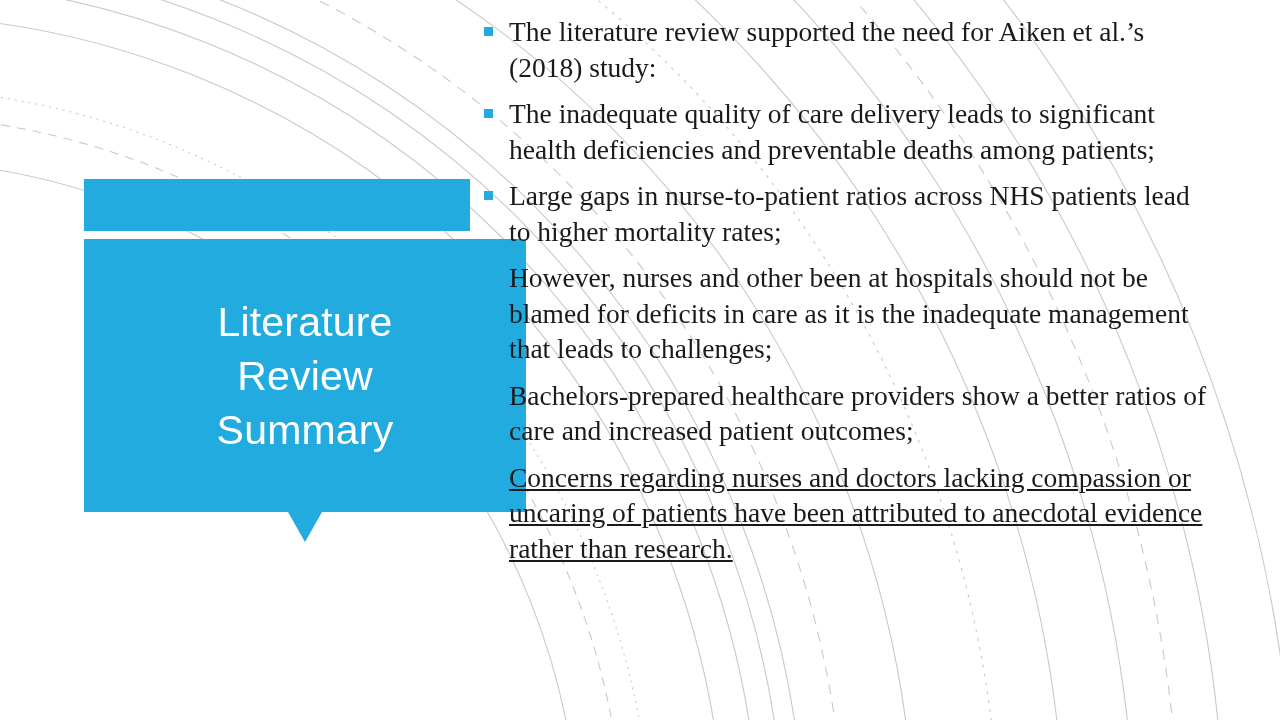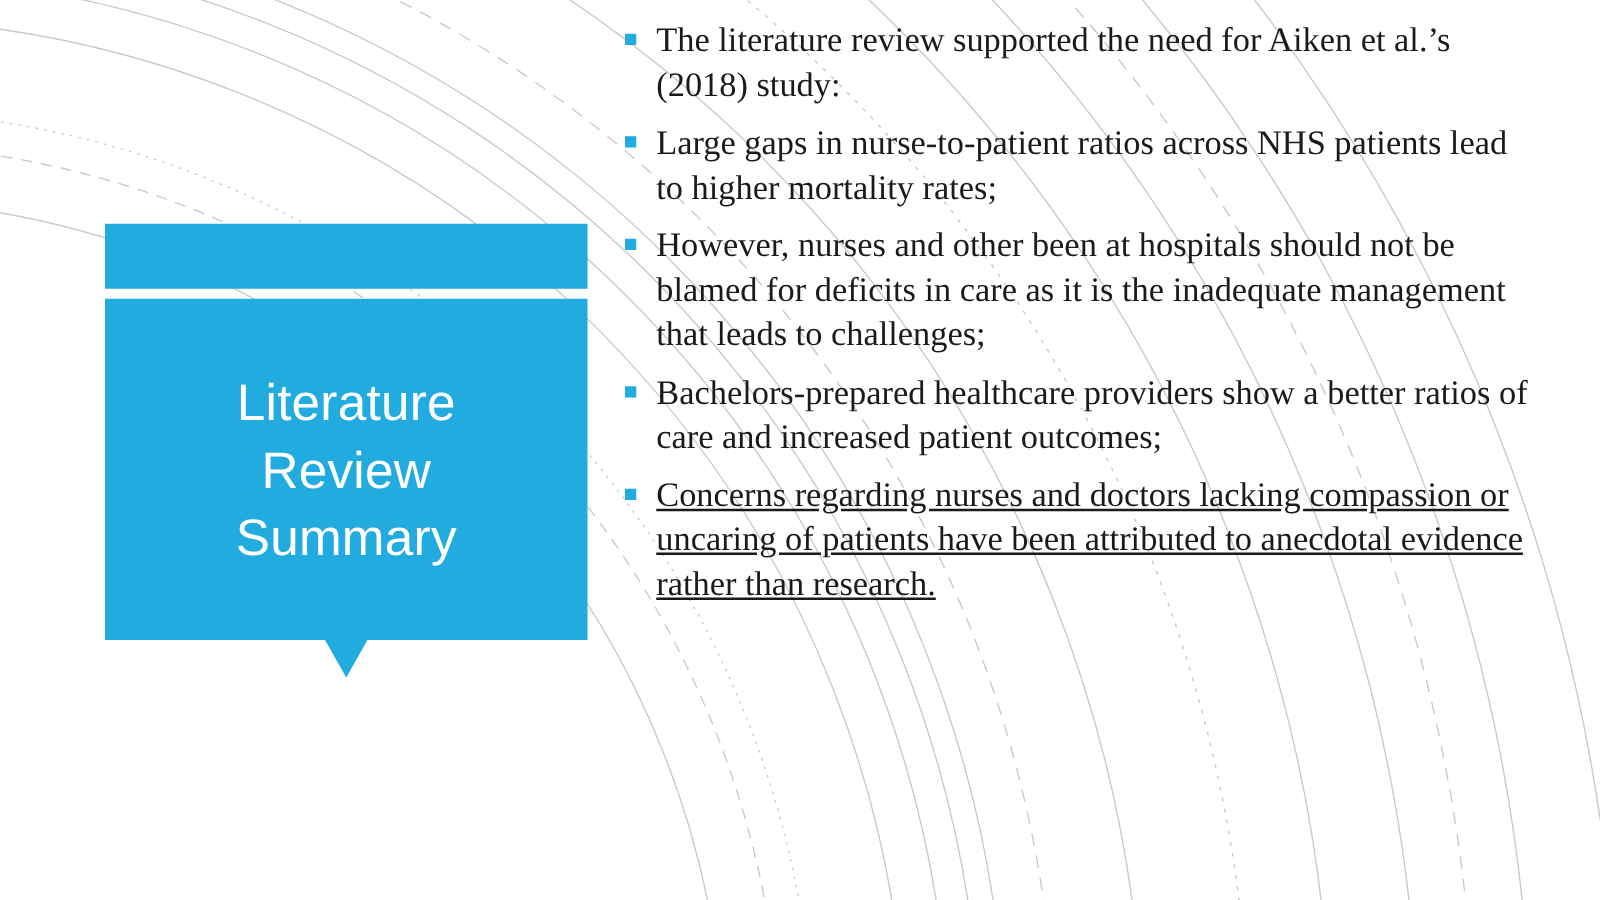--- a/index.html
+++ b/index.html
@@ -40,21 +40,21 @@
   .title-topbar {
     width: 386px;
     height: 52px;
     background: #22abdf;
   }
   .title-gap {
     height: 8px;
   }
   .title-box {
     position: relative;
-    width: 386px;
+    width: 442px;
     height: 273px;
     background: #22abdf;
     display: flex;
     align-items: center;
     justify-content: center;
   }
   .title-text {
     font-family: "Liberation Sans", "DejaVu Sans", sans-serif;
     font-weight: 300;
     font-size: 41px;
@@ -72,21 +72,21 @@
     width: 0;
     height: 0;
     border-left: 17px solid transparent;
     border-right: 17px solid transparent;
     border-top: 30px solid #22abdf;
   }
 
   
   .content {
     position: absolute;
-    left: 498px;
+    left: 482px;
     top: 14px;
     width: 726px;
   }
   .bullet-item {
     position: relative;
     padding-left: 27px;
     margin-bottom: 11px;
     font-family: "Liberation Serif", "DejaVu Serif", serif;
     font-size: 27.5px;
     line-height: 35.5px;
@@ -140,20 +140,24 @@
     </div>
   </div>
 
   <div class="content">
 
     <div class="bullet-item">
       <span class="bullet-marker"></span>
       <span class="bullet-text">The literature review supported the need for Aiken et al.’s (2018) study:</span>
     </div>
 
+    <div class="bullet-item">
+      <span class="bullet-marker"></span>
+      <span class="bullet-text">The inadequate quality of care delivery leads to significant health deficiencies and preventable deaths among patients;</span>
+    </div>
 
     <div class="bullet-item">
       <span class="bullet-marker"></span>
       <span class="bullet-text">Large gaps in nurse-to-patient ratios across NHS patients lead to higher mortality rates;</span>
     </div>
 
     <div class="bullet-item">
       <span class="bullet-marker"></span>
       <span class="bullet-text">However, nurses and other been at hospitals should not be blamed for deficits in care as it is the inadequate management that leads to challenges;</span>
     </div>

